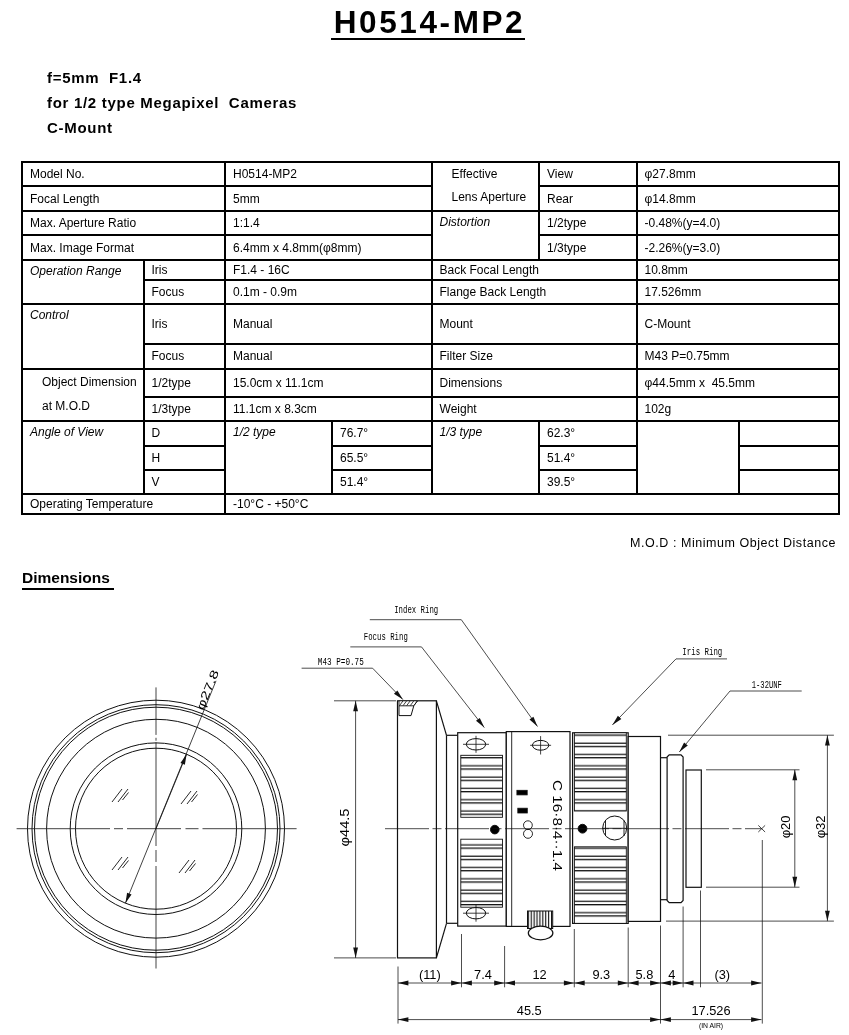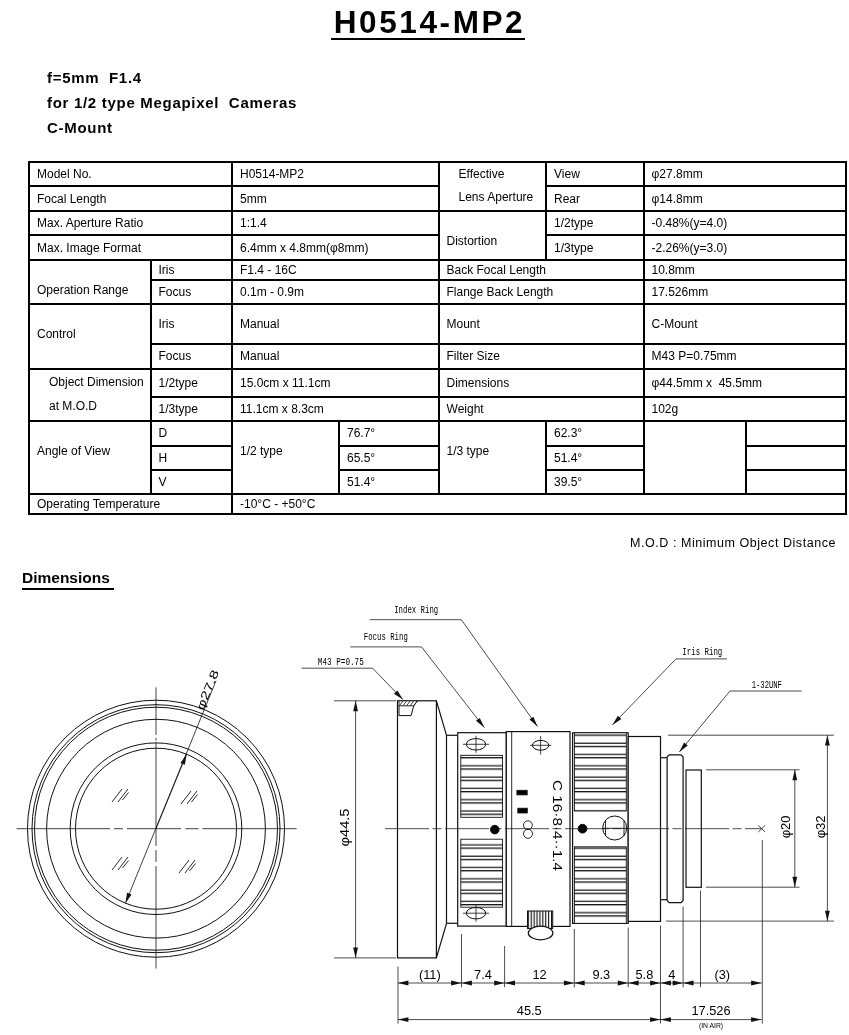--- a/index.html
+++ b/index.html
@@ -1,21 +1,21 @@
 <!DOCTYPE html>
 <html><head><meta charset="utf-8">
 <style>
 html,body{margin:0;padding:0;background:#fff;width:849px;height:1035px;position:relative;font-family:"Liberation Sans",sans-serif;-webkit-font-smoothing:antialiased;}
 *{-webkit-font-smoothing:antialiased;}
 .title{position:absolute;left:3.5px;top:7.4px;width:849px;text-align:center;}
 .title span{display:inline-block;font-weight:bold;font-size:31.5px;letter-spacing:2.6px;border-bottom:2.5px solid #000;padding:0 0 0 3px;line-height:0.965;}
 .hdr{position:absolute;left:28px;font-weight:bold;font-size:15px;letter-spacing:0.7px;white-space:pre;margin-left:19px;}
-table{position:absolute;left:28px;top:161px;border-collapse:collapse;table-layout:fixed;width:817px;}
+table{position:absolute;left:21px;top:161px;border-collapse:collapse;table-layout:fixed;width:817px;}
 td{border:2px solid #000;font-size:12px;padding:0 0 0 7px;vertical-align:middle;line-height:18px;overflow:hidden;white-space:nowrap;}
-td.vt{vertical-align:top;padding-top:20px;}
+td.vt{vertical-align:top;padding-top:1px;font-style:italic;}
 td.two{line-height:23.4px;padding-left:19px;}
 
 .mod{position:absolute;right:13px;top:516px;font-size:12.5px;letter-spacing:0.55px;margin-top:20px;}
 .dim{position:absolute;left:22px;top:569px;font-weight:bold;font-size:15.5px;border-bottom:2px solid #000;padding:0 4px 1px 0;}
 </style></head>
 <body>
 <div class="title"><span>H0514-MP2</span></div>
 <div class="hdr" style="top:69px">f=5mm&nbsp; F1.4</div>
 <div class="hdr" style="top:94px">for 1/2 type Megapixel&nbsp; Cameras</div>
 <div class="hdr" style="top:119px">C-Mount</div>

